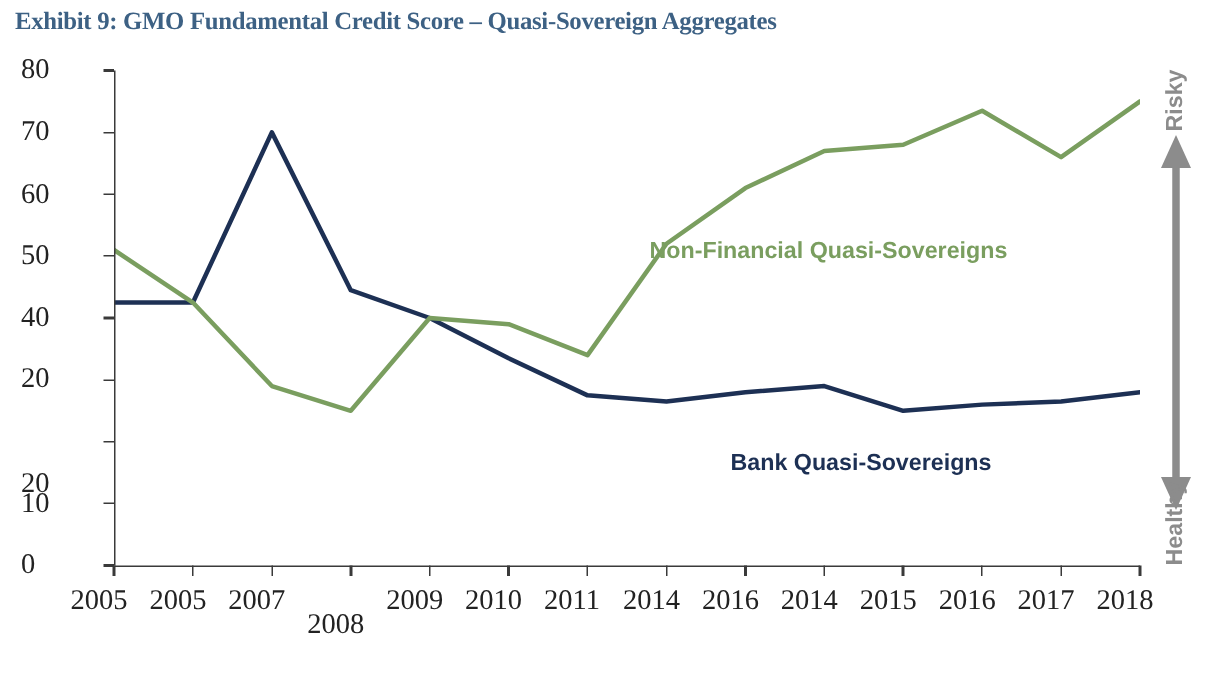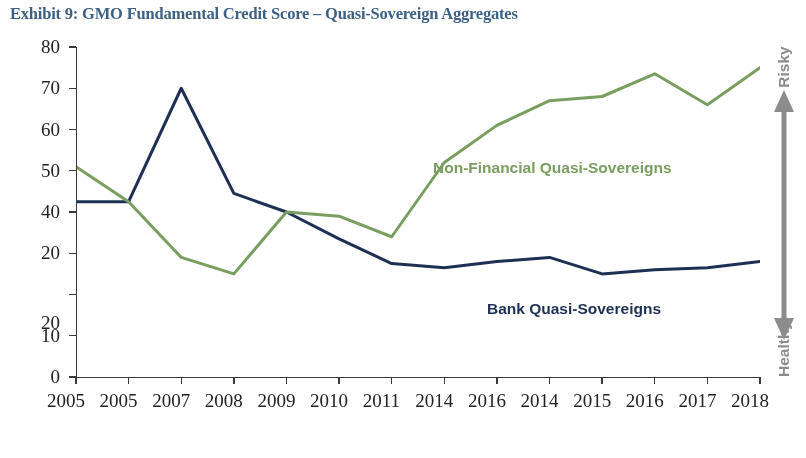--- a/index.html
+++ b/index.html
@@ -21,21 +21,21 @@
   
   .plot{
     position:absolute;left:76px;top:47px;width:684px;height:330px;
   }
   .axis-line{position:absolute;background:#3a3a3a;}
   .y-axis{left:0;top:0;width:1.4px;height:330px;}
   .x-axis{left:0;top:330px;width:684px;height:1.4px;}
 
   .ytick{position:absolute;left:-7px;width:7px;height:1.4px;background:#3a3a3a;}
   .ylab{
-    position:absolute;width:46px;text-align:right;
+    position:absolute;width:46px;
     font-size:19px;color:#222;line-height:1;
   }
 
   .xtick{position:absolute;top:330px;width:1.4px;height:7px;background:#3a3a3a;}
   .xlab{
     position:absolute;top:344px;width:58px;text-align:left;
     font-size:19px;color:#222;line-height:1;
   }
 
   
@@ -101,21 +101,21 @@
         <div class="ylab" style="left: -62px; top: -10px;">80</div>
       </div>
     <div id="xticks">
         <div class="xtick" style="left: -0.7px;"></div>
         <div class="xlab" style="left: -29px;">2005</div>
         <div class="xtick" style="left: 51.9154px;"></div>
         <div class="xlab" style="left: 23.6154px;">2005</div>
         <div class="xtick" style="left: 104.531px;"></div>
         <div class="xlab" style="left: 76.2308px;">2007</div>
         <div class="xtick" style="left: 157.146px;"></div>
-        <div class="xlab" style="left: 128.846px;">2008</div>
+        <div class="xlab" style="left: 128.846px; margin-top: 16px;">2008</div>
         <div class="xtick" style="left: 209.762px;"></div>
         <div class="xlab" style="left: 181.462px;">2009</div>
         <div class="xtick" style="left: 262.377px;"></div>
         <div class="xlab" style="left: 234.077px;">2010</div>
         <div class="xtick" style="left: 314.992px;"></div>
         <div class="xlab" style="left: 286.692px;">2011</div>
         <div class="xtick" style="left: 367.608px;"></div>
         <div class="xlab" style="left: 339.308px;">2014</div>
         <div class="xtick" style="left: 420.223px;"></div>
         <div class="xlab" style="left: 391.923px;">2016</div>

